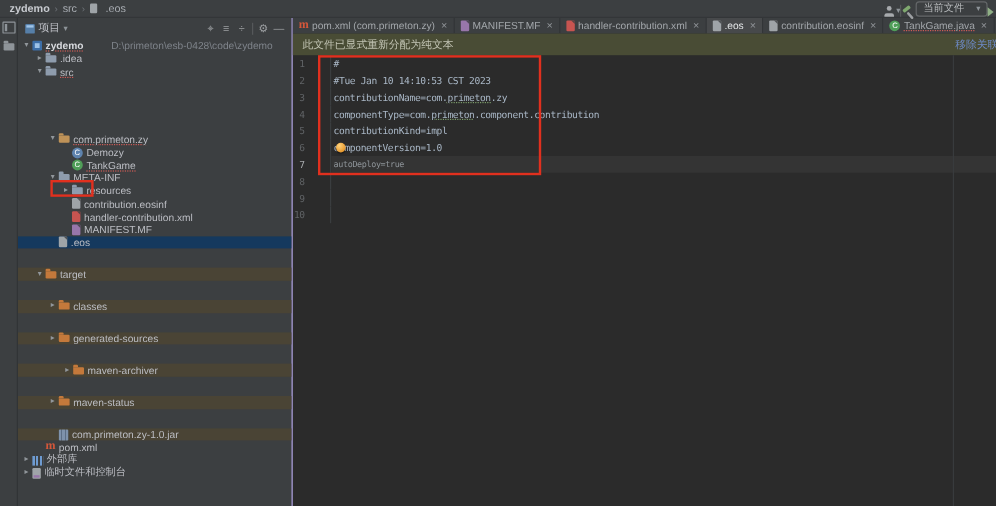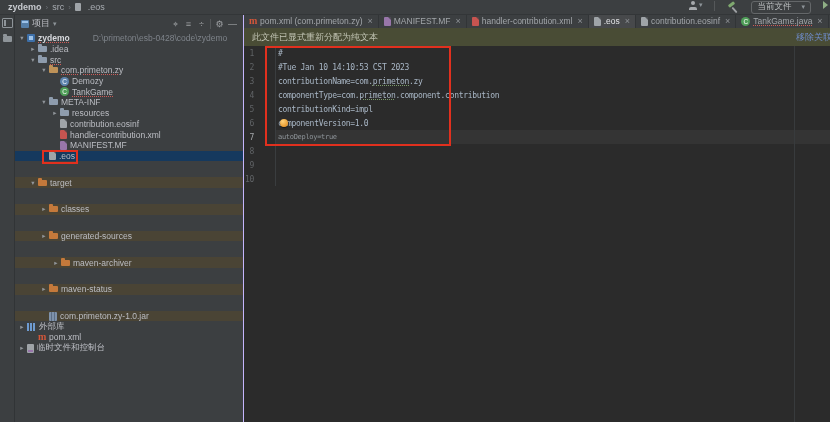--- a/index.html
+++ b/index.html
@@ -7,21 +7,21 @@
        font-family:"Liberation Sans",sans-serif;-webkit-font-smoothing:antialiased;color:#BCBEC4;}
 
   
   .topbar{height:14px;background:var(--panel-bg,#3C3F41);display:flex;align-items:center;
           justify-content:space-between;padding:0 4px 0 8px;font-size:9px;color:#9DA2A8;
           box-shadow:0 1px 0 #333638;position:relative;z-index:5;}
   .crumbs{display:flex;align-items:center;gap:4px;}
   .crumb{color:#A8ACB2;cursor:default;}
   .crumb.first{font-weight:bold;color:#C7CACF;}
   .crumb-sep{color:#6D7177;font-size:8px;}
-  .toolbar{display:flex;align-items:flex-start;gap:12px;}
+  .toolbar{display:flex;align-items:flex-end;gap:0;}
   .person{width:10px;height:9px;position:relative;display:inline-block;}
   .person:before{content:'';position:absolute;top:0;left:3px;width:4px;height:4px;border-radius:50%;background:#A7AAAD;}
   .person:after{content:'';position:absolute;bottom:0;left:1px;width:8px;height:3px;border-radius:2px 2px 0 0;background:#A7AAAD;}
   .caret{font-size:7px;color:#8E9499;}
   .tbdivider{width:1px;height:10px;background:#55585A;}
   .hammer{width:12px;height:10px;position:relative;display:inline-block;}
   .hammer:before{content:'';position:absolute;top:2px;left:1px;width:7px;height:3px;border-radius:1px;
                  background:#7FA86F;transform:rotate(-38deg);}
   .hammer:after{content:'';position:absolute;bottom:0;right:1px;width:7px;height:2px;border-radius:1px;
                 background:#9DA0A3;transform:rotate(48deg);}
@@ -179,21 +179,21 @@
           <div class="tree-row" style="padding-left: 13px;">
             <span class="chev">▸</span>
             <span class="icon i-folder"></span>
             <span class="tlabel">.idea</span>
           </div>
           <div class="tree-row" style="padding-left: 13px;">
             <span class="chev">▾</span>
             <span class="icon i-folder"></span>
             <span class="tlabel err">src</span>
           </div>
-          <div class="tree-row" style="padding-left: 24px;">
+          <div class="tree-row" style="padding-left: 24px; margin-top: 46px;">
             <span class="chev">▾</span>
             <span class="icon i-package"></span>
             <span class="tlabel err">com.primeton.zy</span>
           </div>
           <div class="tree-row" style="padding-left: 35px;">
             <span class="spacer"></span>
             <span class="icon i-class-blue"></span>
             <span class="tlabel">Demozy</span>
           </div>
           <div class="tree-row" style="padding-left: 35px;">
@@ -254,29 +254,29 @@
           <div class="tree-row excluded" style="padding-left: 24px;">
             <span class="chev">▸</span>
             <span class="icon i-folder-excluded"></span>
             <span class="tlabel">maven-status</span>
           </div>
           <div class="tree-row excluded" style="padding-left: 24px;">
             <span class="spacer"></span>
             <span class="icon i-jar"></span>
             <span class="tlabel">com.primeton.zy-1.0.jar</span>
           </div>
+          <div class="tree-row" style="padding-left: 13px;">
+            <span class="spacer"></span>
+            <span class="icon i-maven"></span>
+            <span class="tlabel">pom.xml</span>
+          </div>
           <div class="tree-row" style="padding-left: 2px;">
             <span class="chev">▸</span>
             <span class="icon i-library"></span>
             <span class="tlabel">外部库</span>
-          </div>
-          <div class="tree-row" style="padding-left: 13px;">
-            <span class="spacer"></span>
-            <span class="icon i-maven"></span>
-            <span class="tlabel">pom.xml</span>
           </div>
           <div class="tree-row" style="padding-left: 2px;">
             <span class="chev">▸</span>
             <span class="icon i-scratch"></span>
             <span class="tlabel">临时文件和控制台</span>
           </div>
         </div>
     </div>
 
     <div class="editor-area">

